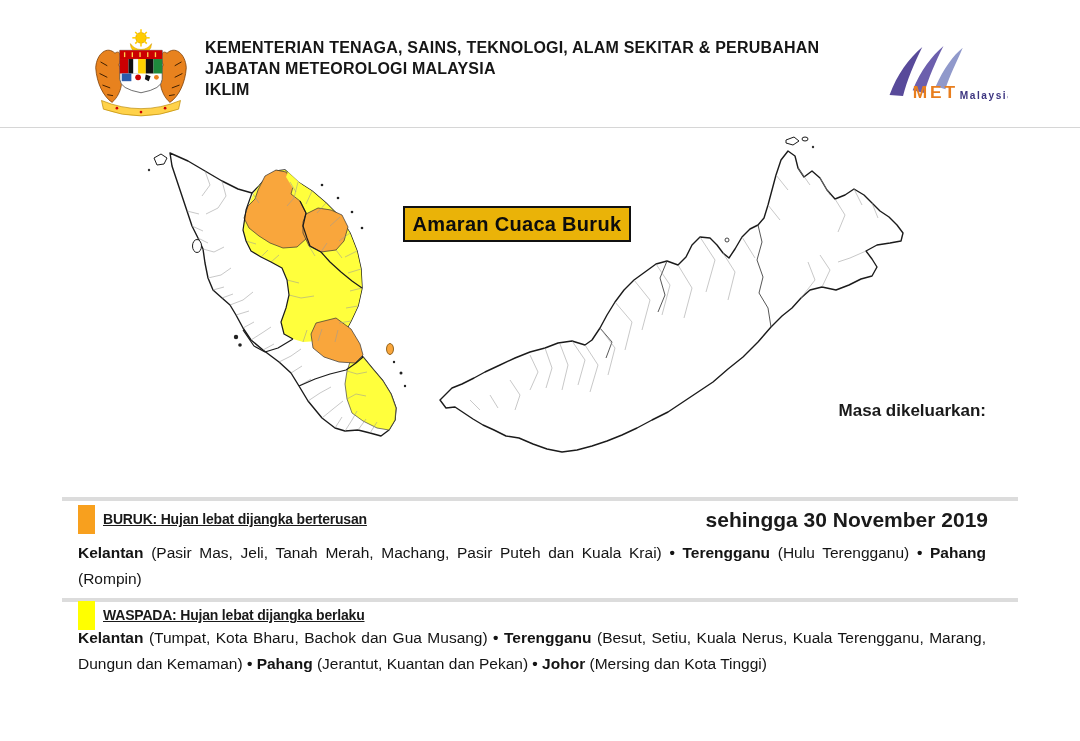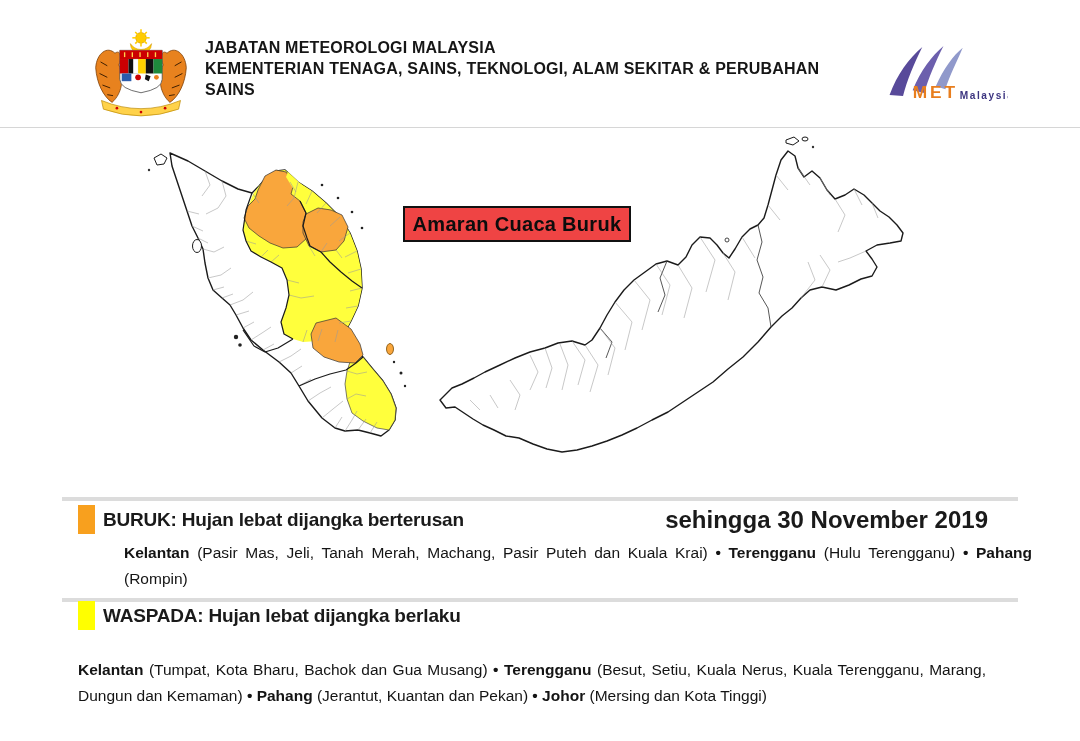--- a/index.html
+++ b/index.html
@@ -22,25 +22,25 @@
           color:#0d0d0d;letter-spacing:.3px;}
   .issued{right:94px;top:400px;text-align:right;font-size:17px;line-height:22px;}
   .issued .lbl{font-weight:bold;}
 
   
   .rule{left:62px;width:956px;height:4px;background:#dcdcdc;}
   .rule1{top:497px;} .rule2{top:598px;}
   .sect-head{left:78px;width:910px;display:flex;align-items:flex-start;}
   .sh1{top:505px;} .sh2{top:601px;}
   .swatch{width:17px;height:29px;flex:0 0 17px;margin-right:8px;}
-  .sect-title{font-weight:bold;font-size:19px;letter-spacing:-.2px;line-height:29px;flex:1 1 auto;}
-  .sect-until{font-weight:bold;font-size:24px;line-height:29px;white-space:nowrap;}
+  .sect-title{font-weight:bold;font-size:14px;letter-spacing:-.2px;line-height:29px;flex:1 1 auto;text-decoration:underline;}
+  .sect-until{font-weight:bold;font-size:21px;line-height:29px;white-space:nowrap;}
   .sect-body{left:78px;width:908px;font-size:15.5px;line-height:25.5px;
              text-align:justify;color:#141414;}
-  .sb1{top:540px;margin-left:46px;} .sb2{top:657px;}
+  .sb1{top:540px;} .sb2{top:625px;}
   .seg-b{font-weight:bold;}
 </style>
 </head>
 <body>
 
 <svg class="abs coat" viewBox="0 0 110 95" aria-hidden="true">
 
   <g>
     <circle cx="55" cy="11" r="5.5" fill="#FFCC00" stroke="#C98A00" stroke-width="0.6"></circle>
     <g stroke="#FFCC00" stroke-width="1.6">
@@ -95,23 +95,23 @@
 
   <g>
     <path d="M14,76 Q55,93 96,76 L94,85 Q55,99 16,85 Z" fill="#FFD24A" stroke="#B98600" stroke-width="0.7"></path>
     <circle cx="30" cy="84" r="1.4" fill="#CC0001"></circle>
       <circle cx="55" cy="88" r="1.4" fill="#CC0001"></circle>
     <circle cx="80" cy="84" r="1.4" fill="#CC0001"></circle>
   </g>
 </svg>
 
 <div class="abs agency">
+  <div>KEMENTERIAN TENAGA, SAINS, TEKNOLOGI, ALAM SEKITAR &amp; PERUBAHAN</div>
   <div>JABATAN METEOROLOGI MALAYSIA</div>
-  <div>KEMENTERIAN TENAGA, SAINS, TEKNOLOGI, ALAM SEKITAR &amp; PERUBAHAN</div>
-  <div>SAINS</div>
+  <div>IKLIM</div>
 </div>
 
 <svg class="abs metlogo" viewBox="0 0 135 72" aria-hidden="true">
   <g>
     <path d="M12,62 C20,40 32,24 46,12 C38,28 30,47 26,63 Z" fill="#584A9A"></path>
     <path d="M36,57 C44,37 56,21 68,11 C60,27 52,45 48,60 Z" fill="#6C5FAD"></path>
     <path d="M60,53 C68,35 78,21 88,13 C82,27 74,43 70,56 Z" fill="#9099CB"></path>
   </g>
   <text x="36" y="65" font-size="18" font-weight="bold" fill="#E87E1E" letter-spacing="3">MET</text>
   <text x="85" y="66" font-size="10.5" font-weight="bold" fill="#3D3580" letter-spacing="1.6">Malaysia</text>
@@ -197,23 +197,24 @@
            M776,175 L788,190 M798,168 L810,185 M820,178 L830,195 M835,199 L845,215 L838,232
            M854,189 L862,205 M872,203 L878,218 M866,251 L850,258 L838,262 M822,287 L830,270 L820,255
            M801,298 L815,280 L808,262"></path>
 
   <path d="M786,140 l8,-3 l5,4 l-6,4 l-7,-2 Z" fill="#ffffff" stroke="#1b1b1b" stroke-width="1"></path>
   <ellipse cx="805" cy="139" rx="3" ry="2" fill="#ffffff" stroke="#1b1b1b" stroke-width="1"></ellipse>
   <circle cx="813" cy="147" r="1.2" fill="#333"></circle>
   <circle cx="727" cy="240" r="2" fill="none" stroke="#333" stroke-width="0.9"></circle>
 </svg>
 
-<div class="abs banner" style="background: #ef4444; text-align: center;">Amaran Cuaca Buruk</div>
+<div class="abs banner" style="background: #eab308; text-align: center;">Amaran Cuaca Buruk</div>
 
 <div class="abs issued">
+  <div class="lbl">Masa dikeluarkan:</div>
 </div>
 
 <div class="abs rule rule1"></div>
 <div class="abs sect-head sh1">
   <div class="swatch" style="background: rgb(248, 160, 30);"></div>
   <div class="sect-title">BURUK: Hujan lebat dijangka berterusan</div>
   <div class="sect-until">sehingga 30 November 2019</div>
 </div>
 <div class="abs sect-body sb1"><span class="seg-b">Kelantan</span><span> (Pasir Mas, Jeli, Tanah Merah, Machang, Pasir Puteh dan Kuala Krai) </span><span class="seg-b">•</span><span> </span><span class="seg-b">Terengganu</span><span> (Hulu Terengganu) </span><span class="seg-b">•</span><span> </span><span class="seg-b">Pahang</span><span> (Rompin)</span></div>
 

